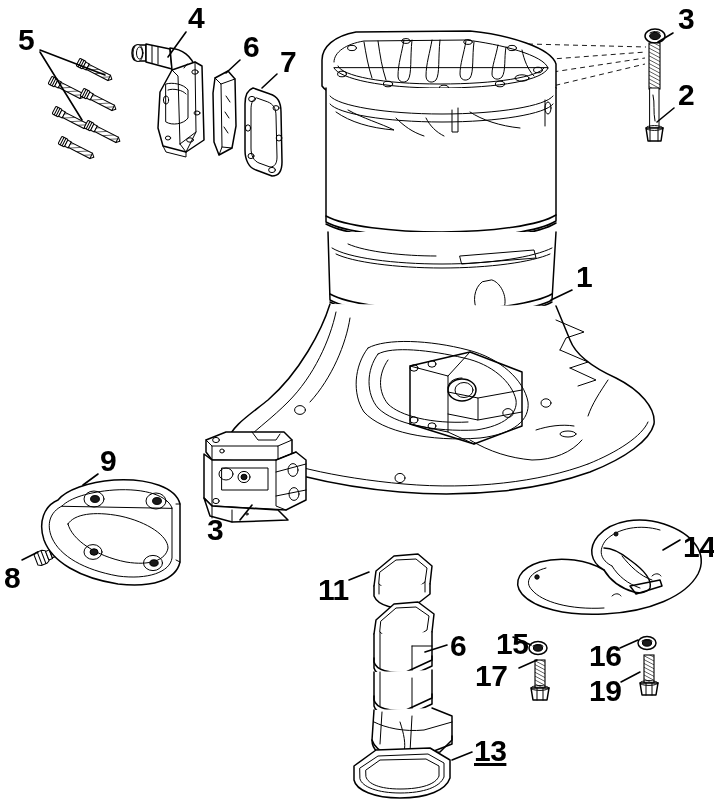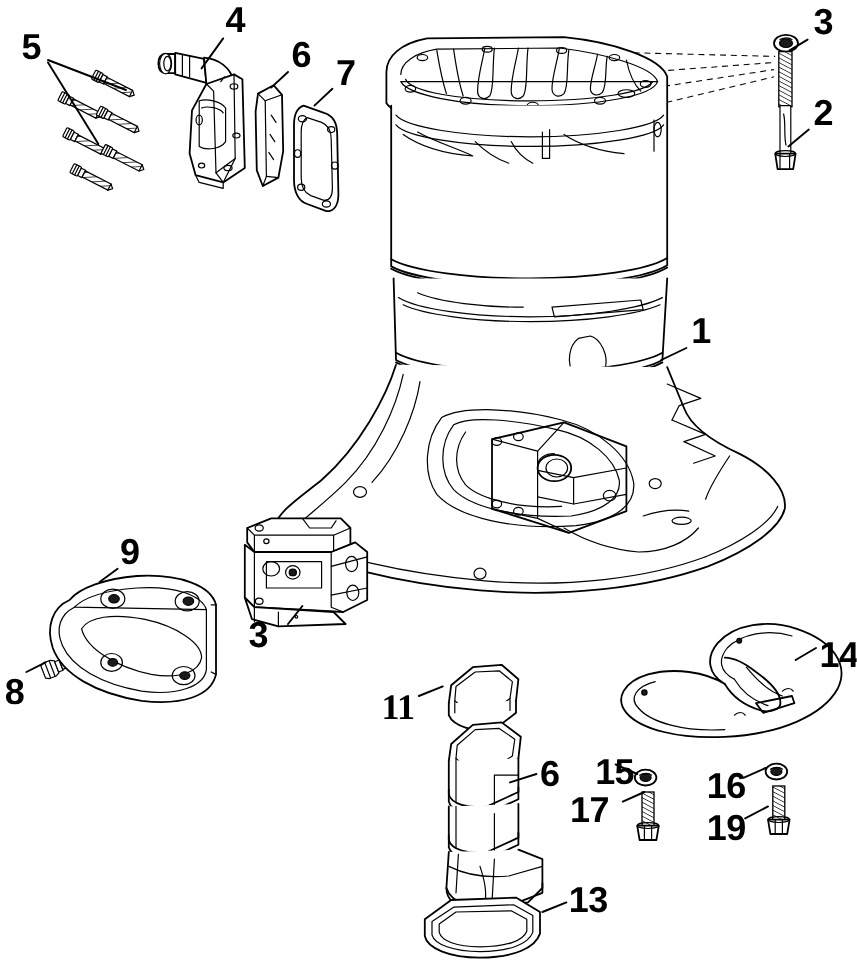--- a/index.html
+++ b/index.html
@@ -437,23 +437,23 @@
       <div class="callout" style="left: 576px; top: 262px;">1</div>
       <div class="callout" style="left: 678px; top: 80px;">2</div>
       <div class="callout" style="left: 678px; top: 4px;">3</div>
       <div class="callout" style="left: 188px; top: 3px;">4</div>
       <div class="callout" style="left: 18px; top: 25px;">5</div>
       <div class="callout" style="left: 243px; top: 32px;">6</div>
       <div class="callout" style="left: 280px; top: 47px;">7</div>
       <div class="callout" style="left: 4px; top: 563px;">8</div>
       <div class="callout" style="left: 100px; top: 446px;">9</div>
       <div class="callout" style="left: 207px; top: 515px;">3</div>
-      <div class="callout" style="left: 318px; top: 575px; font-family: Liberation Serif, serif;">11</div>
+      <div class="callout" style="left: 318px; top: 575px;">11</div>
       <div class="callout" style="left: 450px; top: 631px;">6</div>
-      <div class="callout" style="left: 474px; top: 736px;">13</div>
+      <div class="callout" style="left: 474px; top: 736px; text-decoration: underline;">13</div>
       <div class="callout" style="left: 683px; top: 492px; margin-top: 40px;">14</div>
       <div class="callout" style="left: 481px; top: 629px; margin-left: 15px;">15</div>
       <div class="callout" style="left: 589px; top: 641px;">16</div>
       <div class="callout" style="left: 475px; top: 661px;">17</div>
       <div class="callout" style="left: 589px; top: 676px;">19</div>
     </div>
 
 </div>
 
 </body></html>

